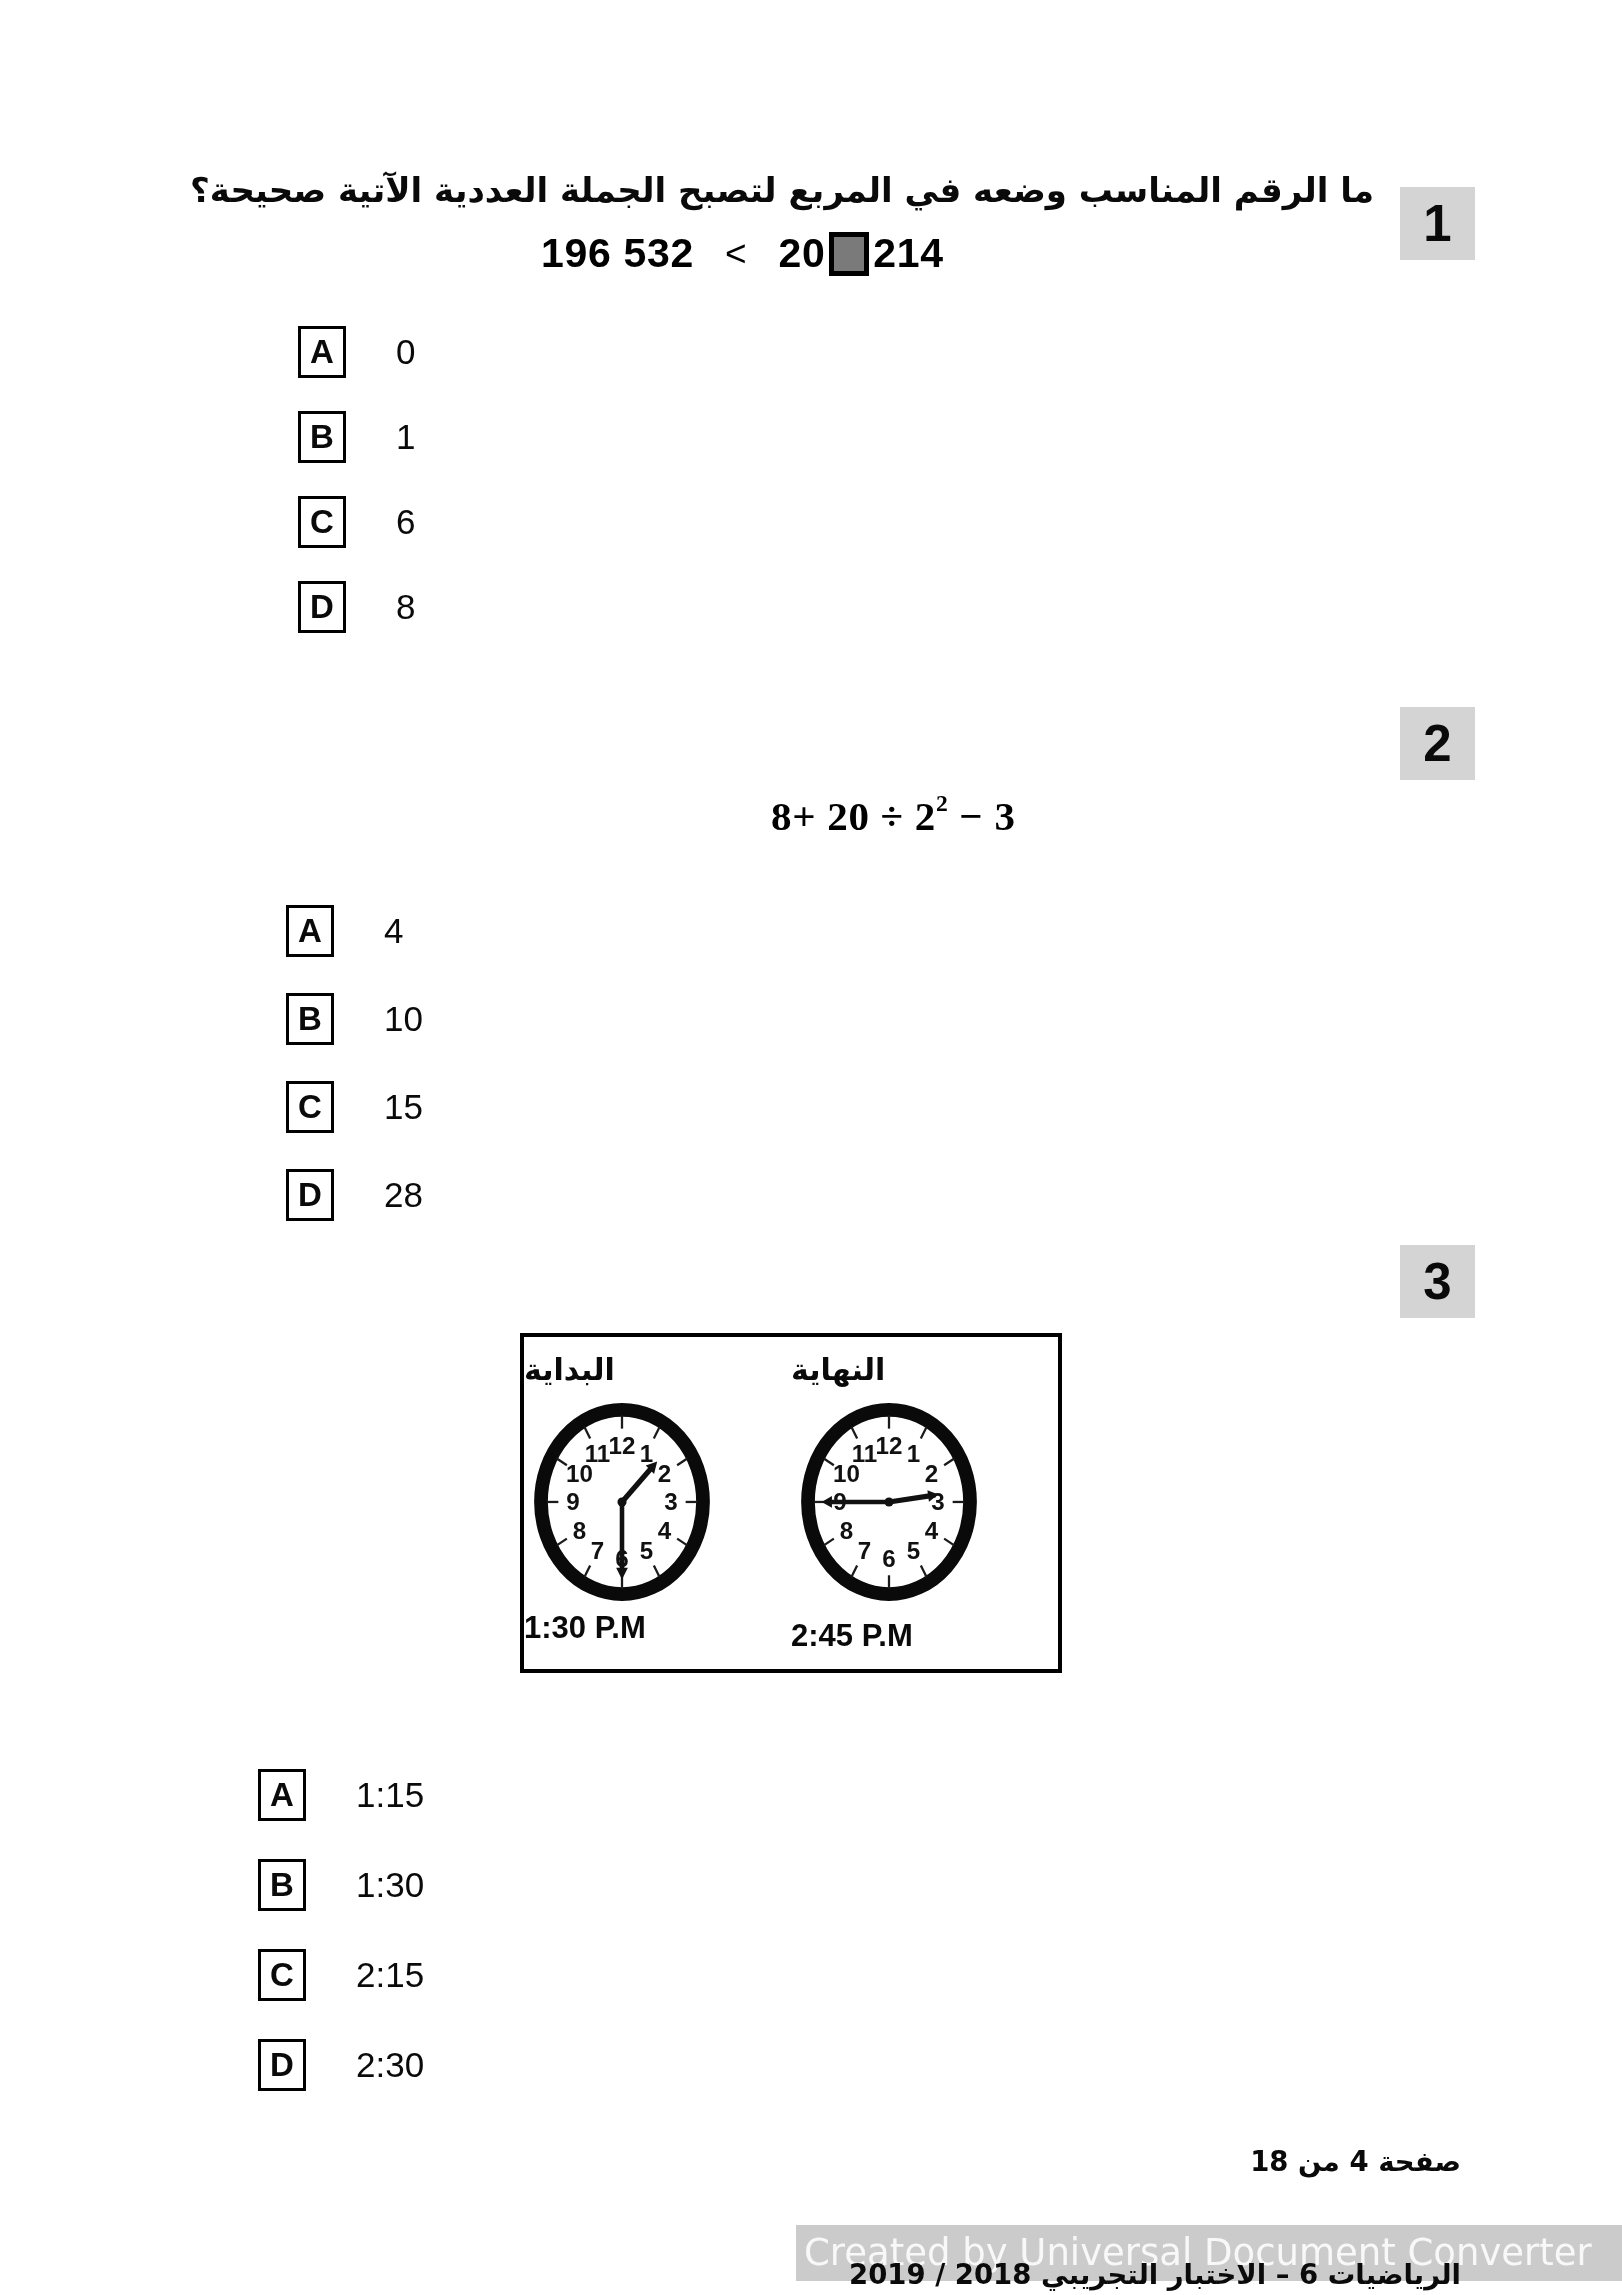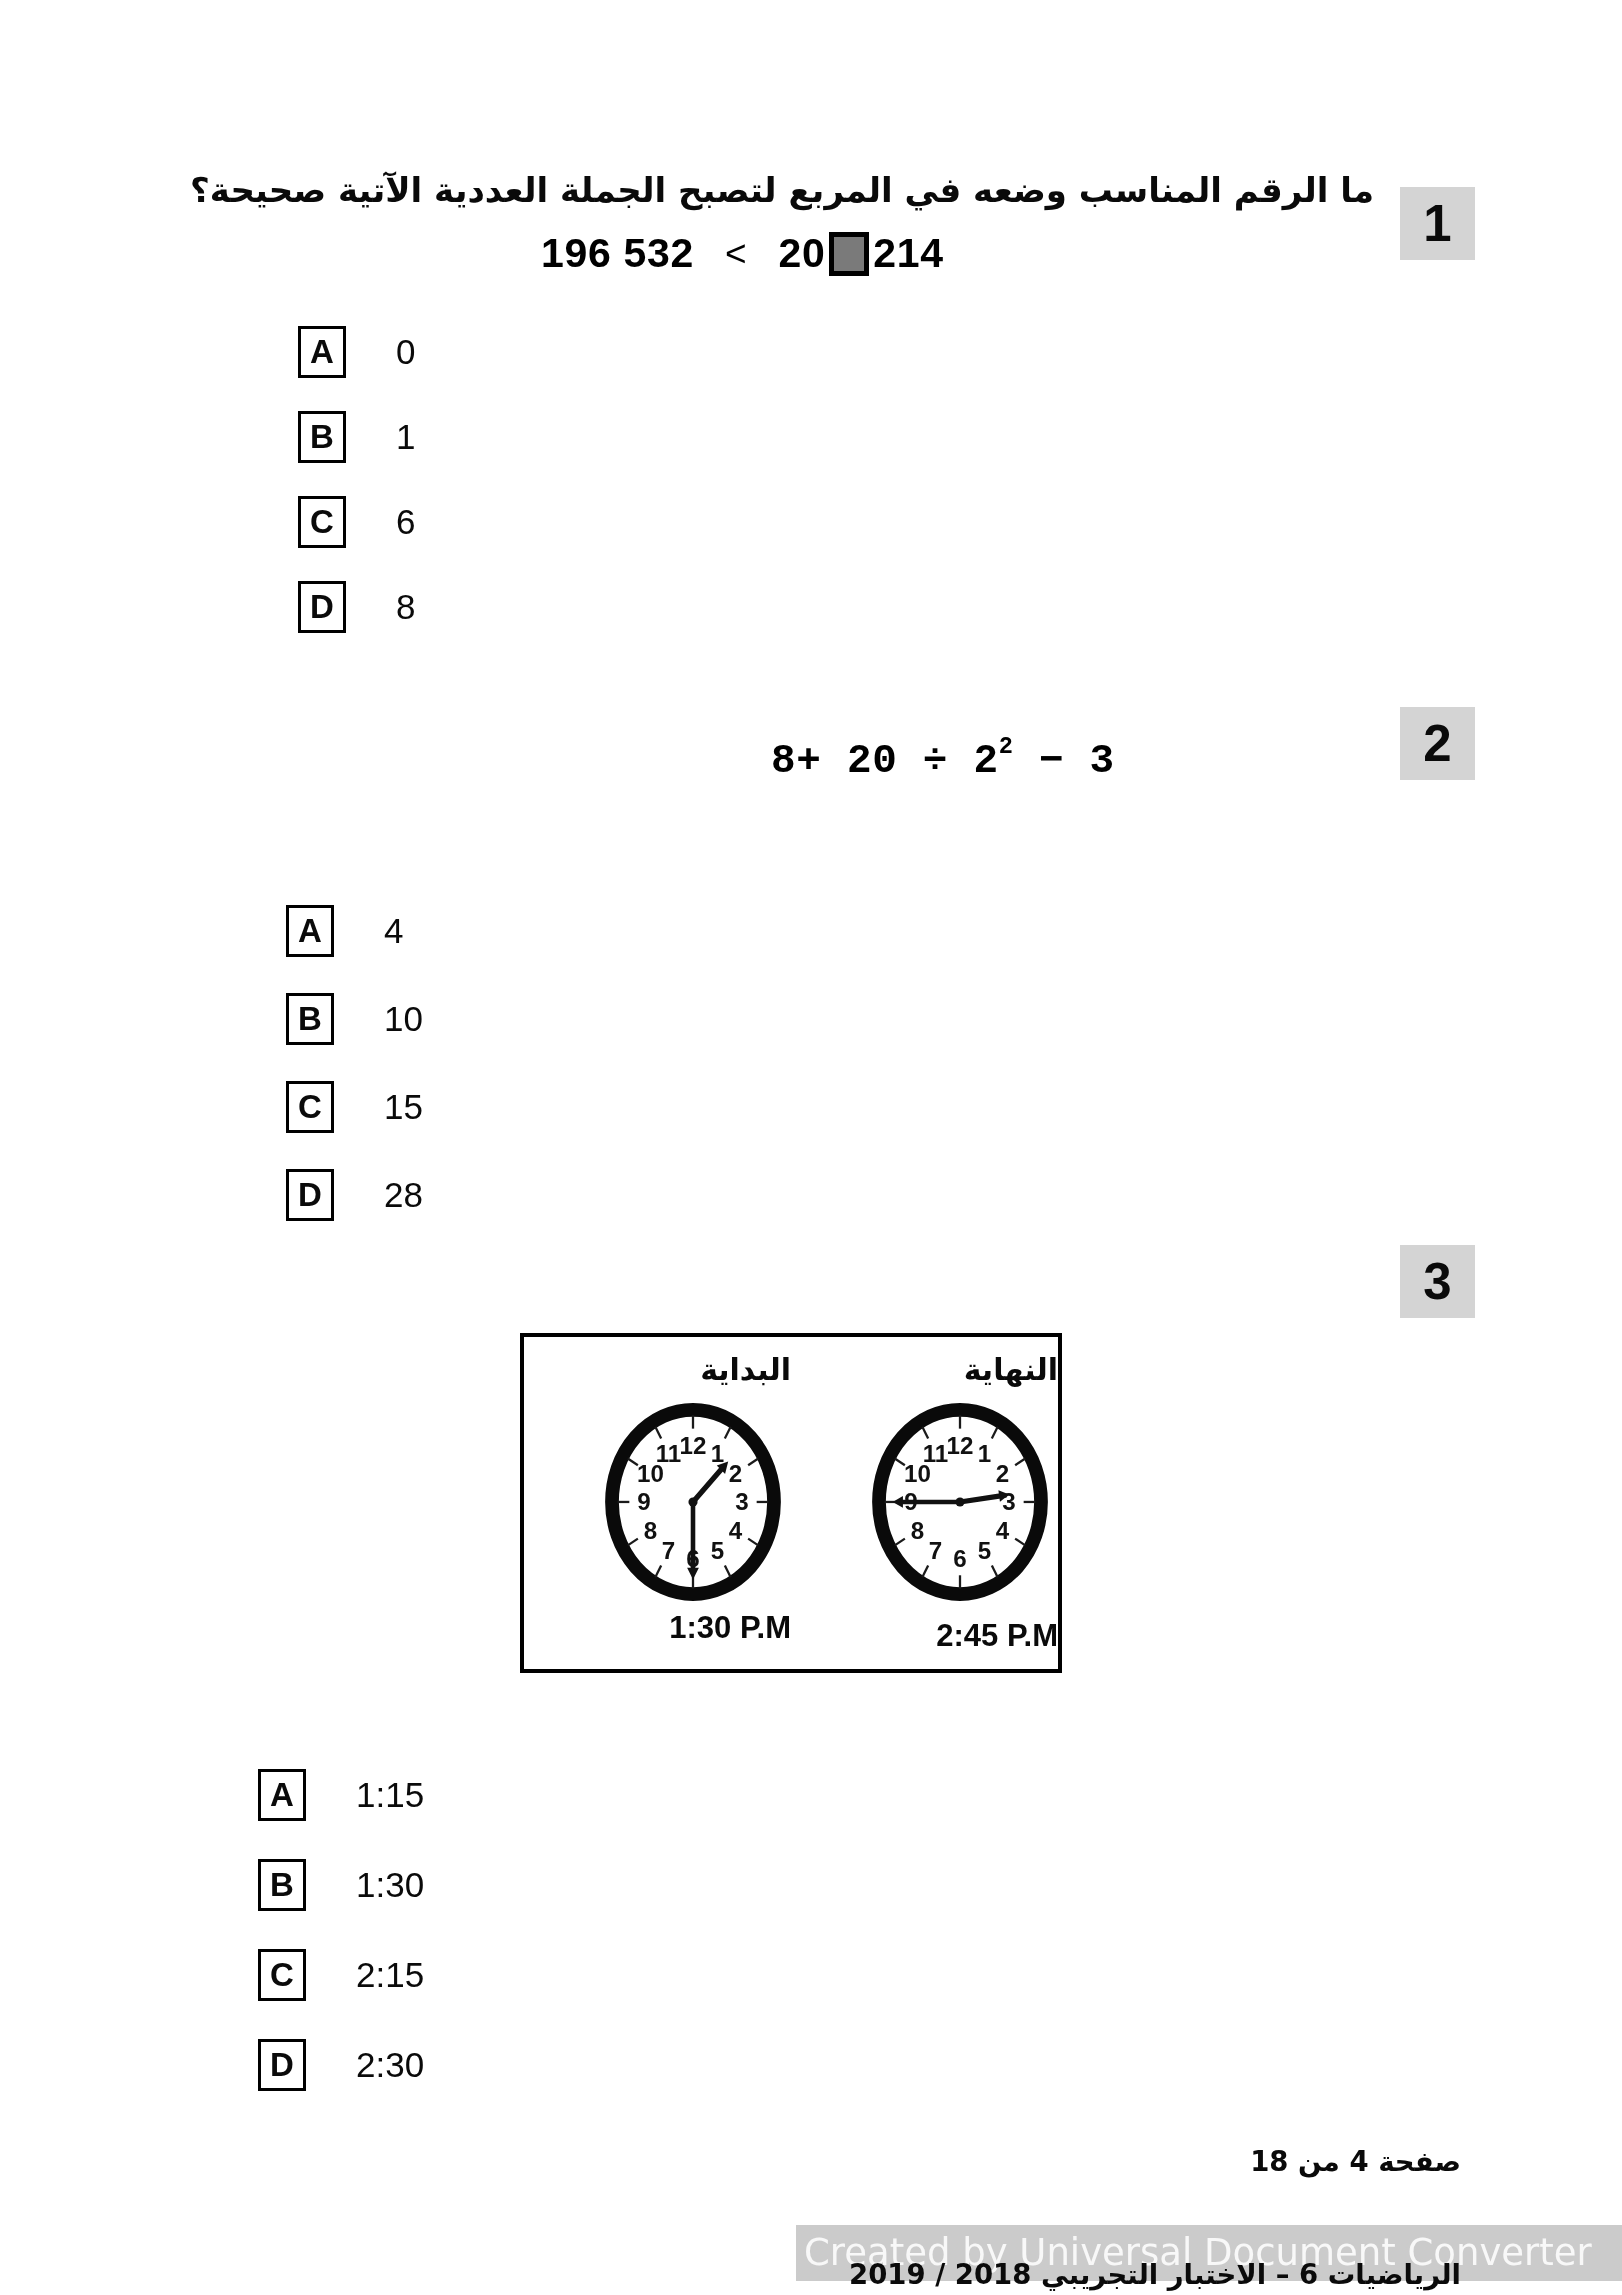--- a/index.html
+++ b/index.html
@@ -35,23 +35,23 @@
     display:flex;align-items:center;
   }
   .eq-op{margin:0 31px;font-weight:400;font-size:37px;}
   .blank-box{
     display:inline-block;width:30px;height:34px;
     background:#7a7a7a;border:5.9px solid #000;
     margin:0 3.9px;vertical-align:middle;
   }
   
   .expression{
-    position:absolute;left:771px;top:737px;
-    direction:ltr;
-    font-family:Liberation Mono, monospace;
+    position:absolute;left:771px;top:792px;
+    direction:ltr;
+    font-family:Liberation Serif, serif;
     font-size:41px;font-weight:700;letter-spacing:0.7px;text-align:right;
   }
   .expression sup{font-size:23.6px;position:relative;top:-3.9px;}
   
   .options{position:absolute;}
   .opt-row{display:flex;align-items:center;}
   .q1 .opt-row{margin-bottom:33px;}
   .q2 .opt-row{margin-bottom:36px;}
   .q3 .opt-row{margin-bottom:38px;}
   .opt-letter{
@@ -69,21 +69,21 @@
   }
   
   .figure{
     position:absolute;left:520px;top:1333px;width:542px;height:340px;
     border:4.6px solid #000;background:#fff;box-sizing:border-box;
     display:flex;flex-direction:row;
     padding-top:11.8px;
   }
   .clock-col{
     flex:1 1 50%;
-    display:flex;flex-direction:column;align-items:flex-end;
+    display:flex;flex-direction:column;align-items:flex-start;
   }
   .clock-label{
     direction:rtl;font-size:30px;font-weight:700;color:#0a0a0a;
     height:41px;line-height:41px;
   }
   .clock-svg{width:196px;height:216px;margin-top:2.6px;}
   .clock-caption{
     direction:ltr;
     font-family:"Liberation Sans",sans-serif;
     font-size:31px;font-weight:700;color:#0a0a0a;

